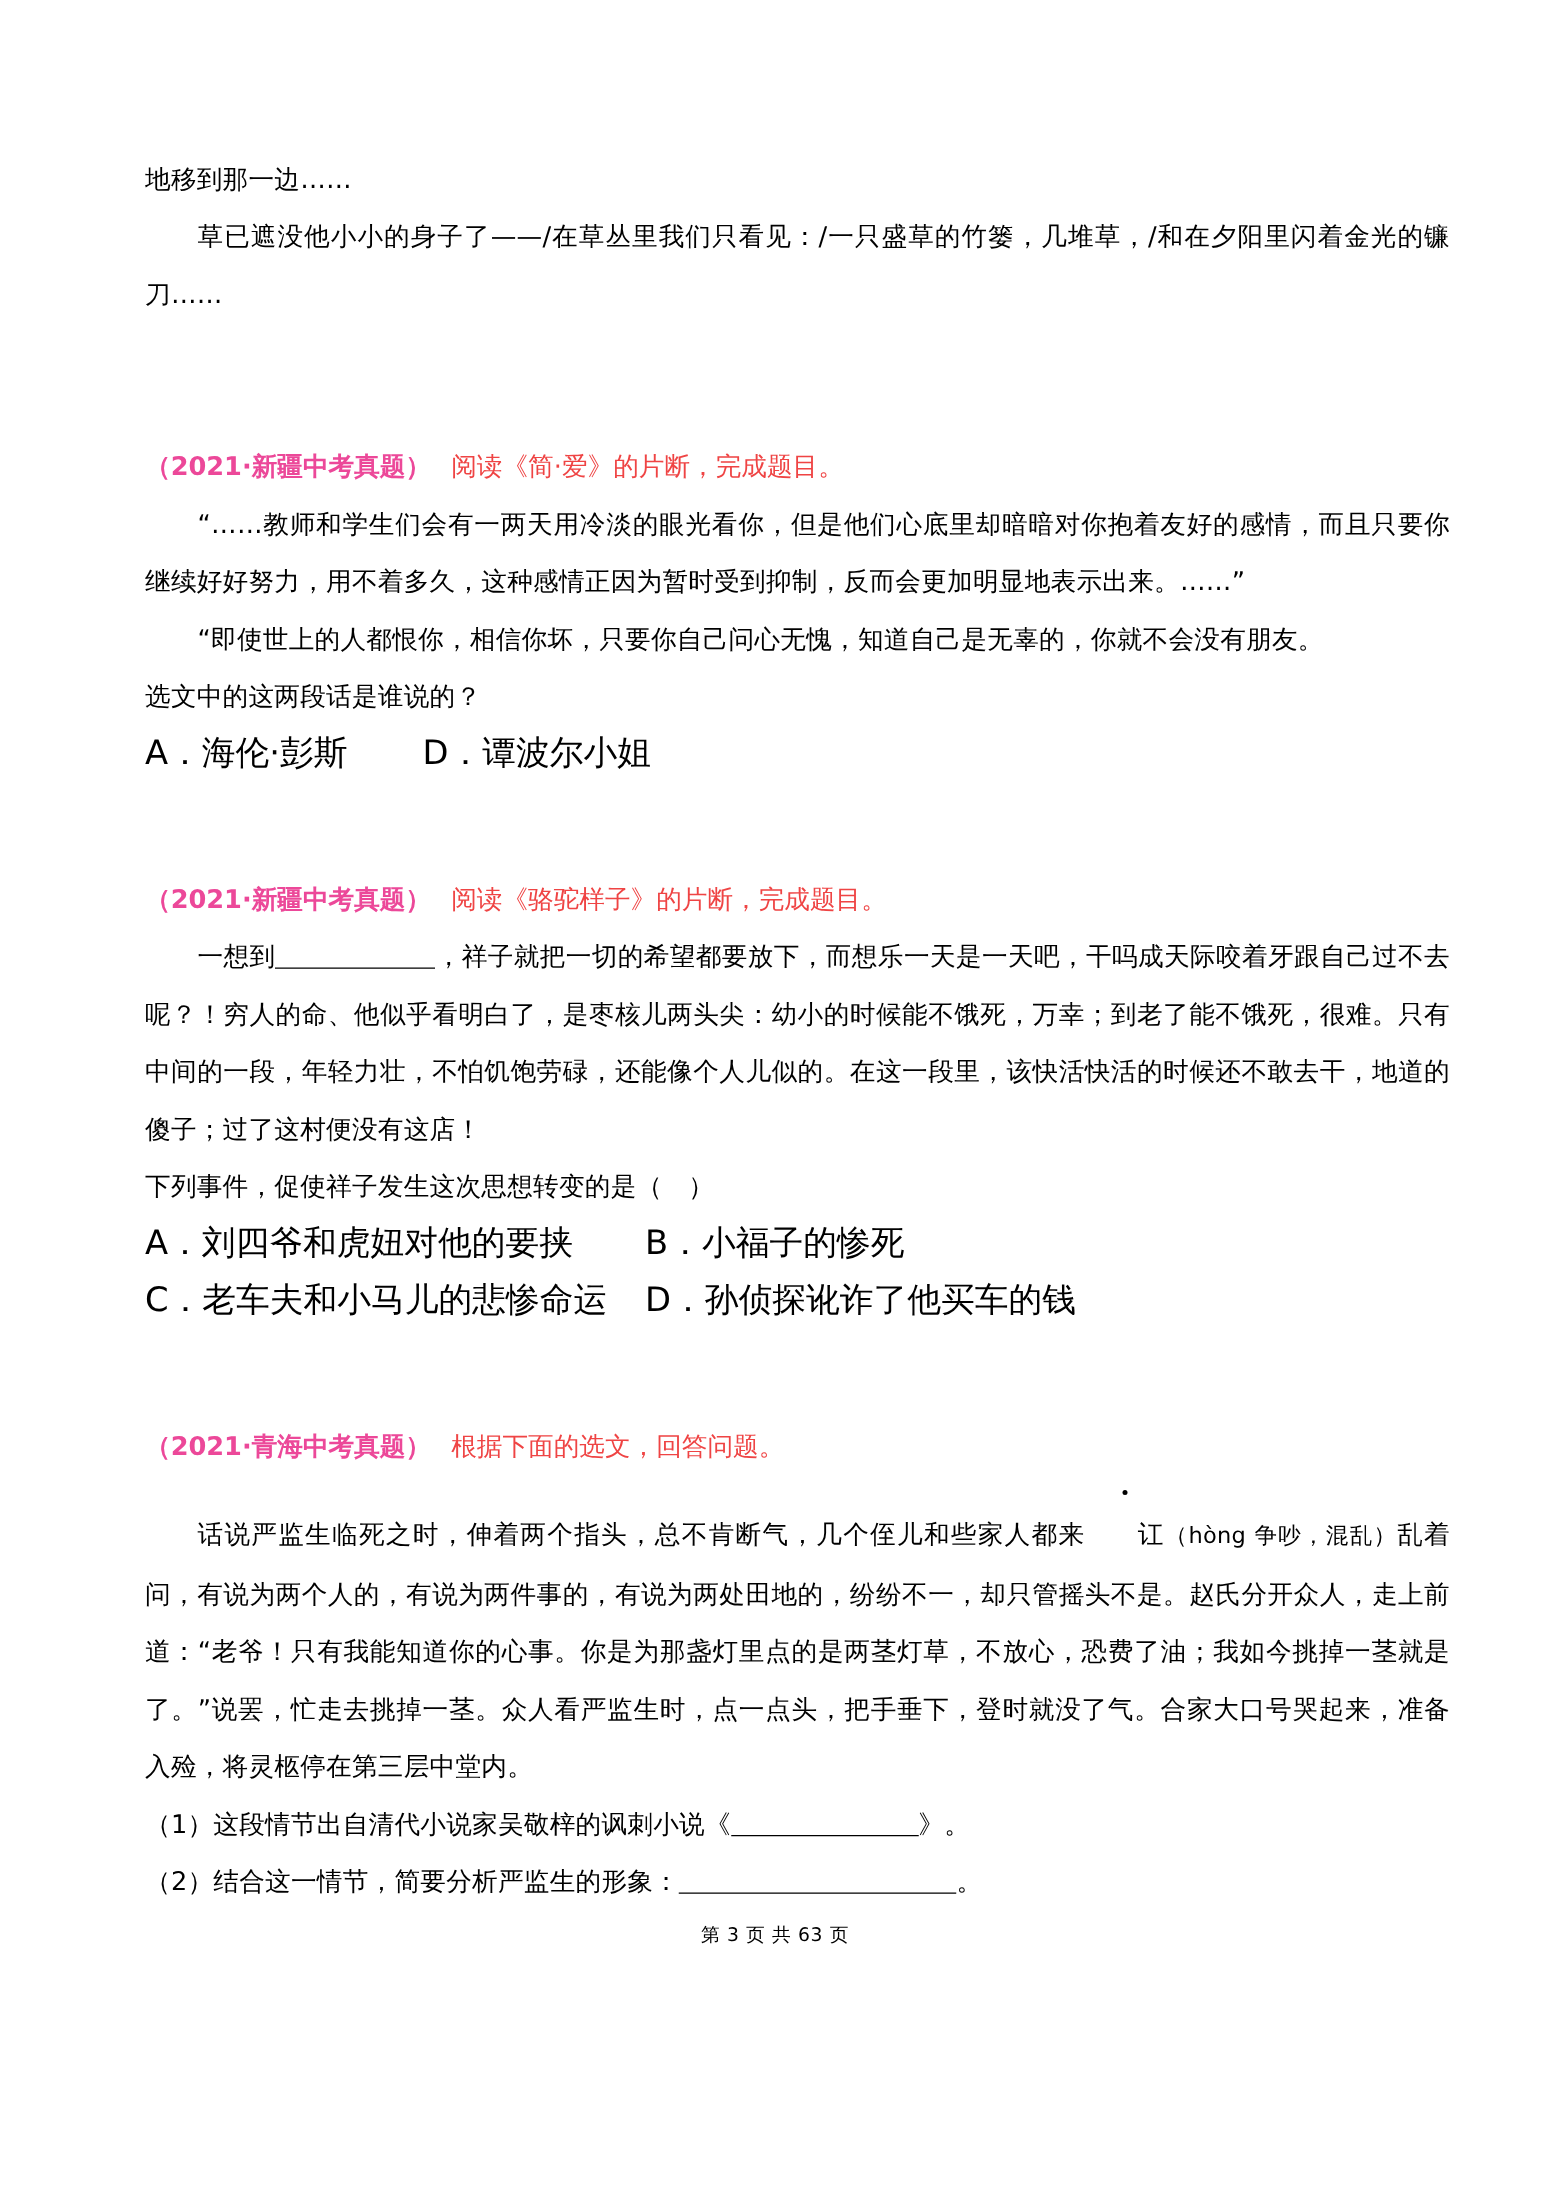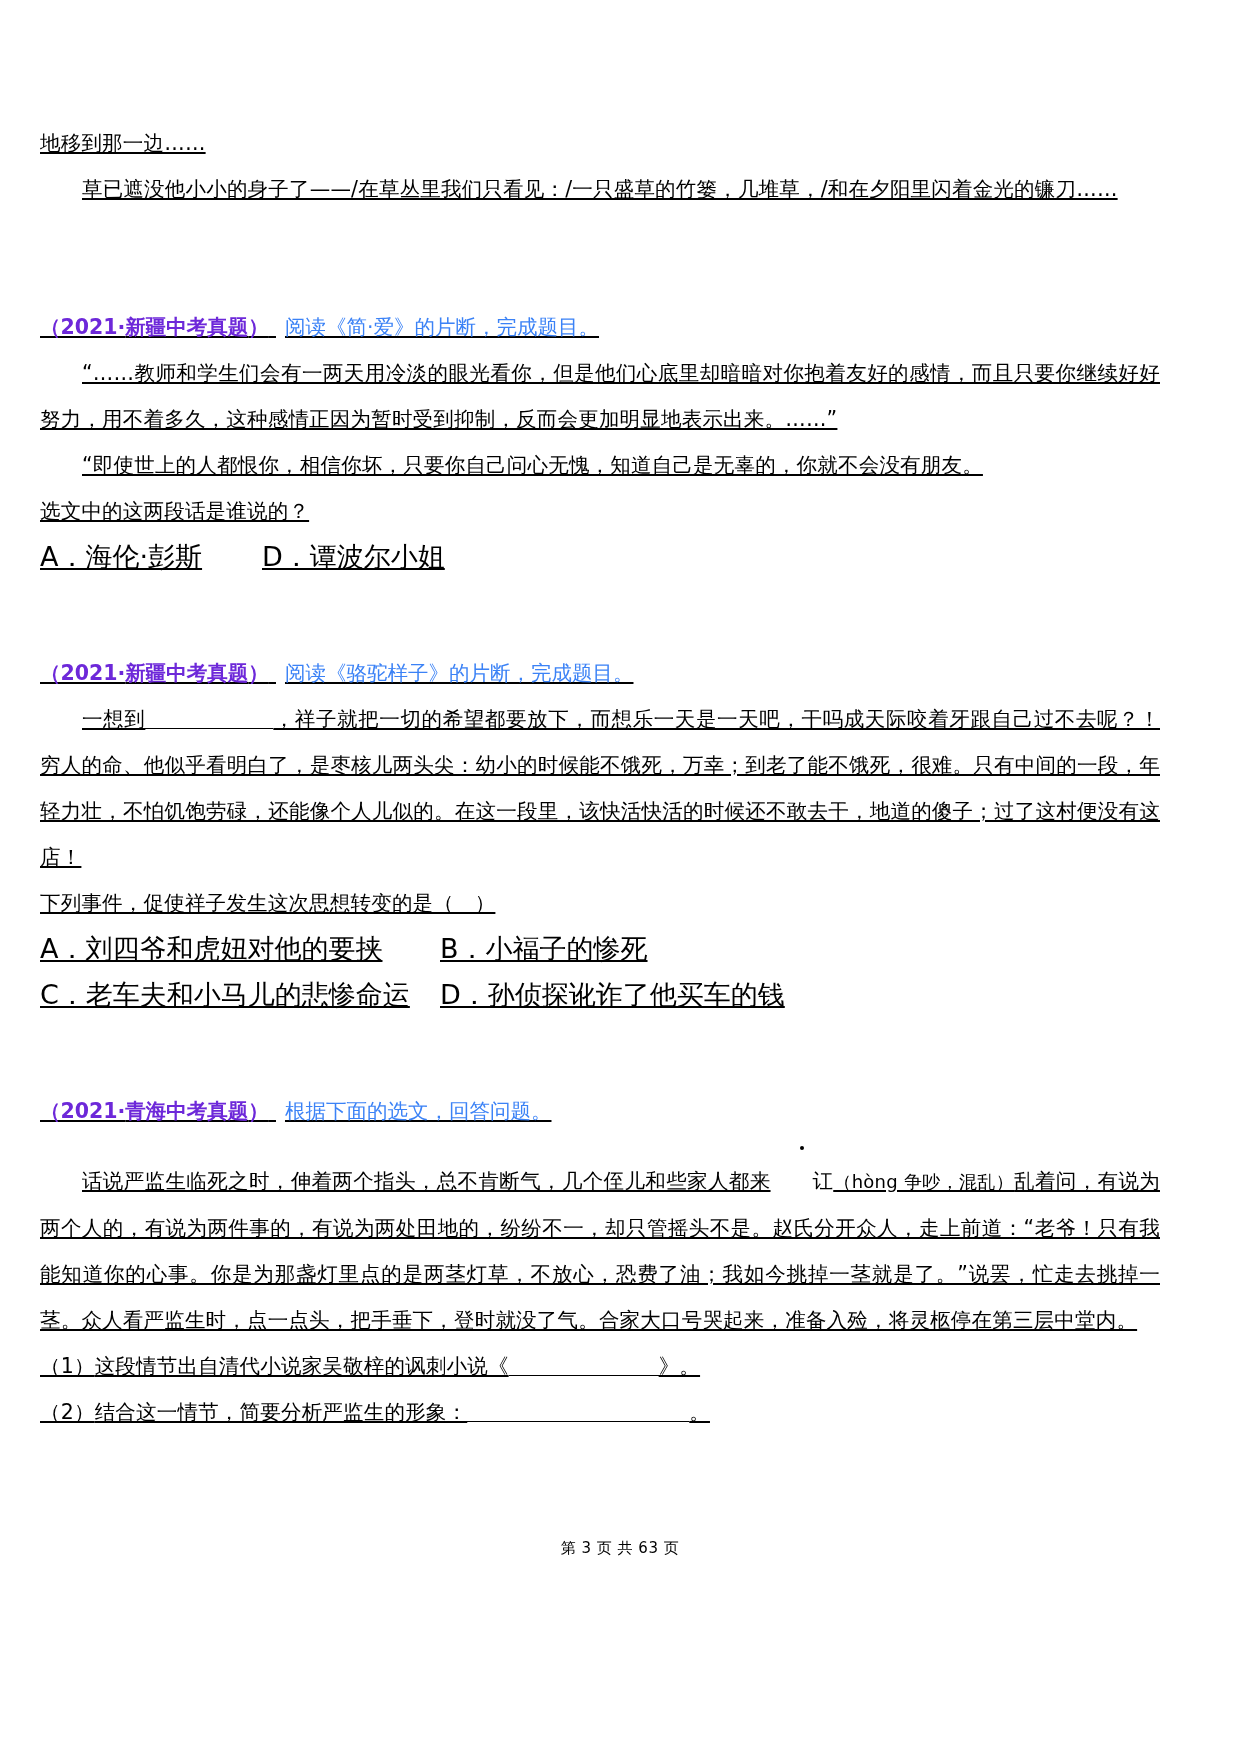--- a/index.html
+++ b/index.html
@@ -13,22 +13,21 @@
     font-family: "DejaVu Sans", "Liberation Sans", sans-serif;
     color: #000000;
     position: relative;
     overflow: hidden;
   }
   .page {
     position: relative;
     width: 1240px;
     height: 1754px;
     box-sizing: border-box;
-    padding: 120px 80px 0 40px;
-    text-decoration: underline;
+    padding: 120px 80px 0 116px;
   }
   .para {
     font-size: 20.5px;
     line-height: 46px;
     letter-spacing: 0.2px;
     text-align: justify;
     margin: 0;
     word-break: break-all;
   }
   .indent {
@@ -37,26 +36,26 @@
   .gap-sm { height: 24px; }
   .gap-lg { height: 70px; }
   .gap-xl { height: 92px; }
 
   .qhead {
     font-size: 20.5px;
     line-height: 46px;
     margin: 0;
   }
   .src-tag {
-    color: #6d28d9;
+    color: #ec4899;
     font-weight: 700;
     letter-spacing: 0px;
   }
   .qhead .stem {
-    color: #3b82f6;
+    color: #ef4444;
     font-weight: 400;
     margin-left: 9px;
   }
 
   .options-row {
     display: flex;
     font-size: 27px;
     line-height: 46px;
   }
   .opt { white-space: nowrap; }

